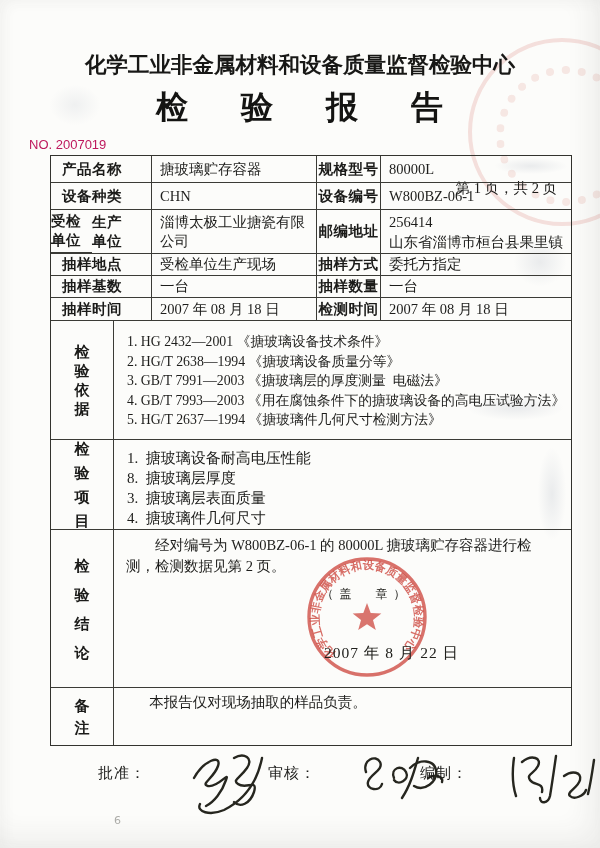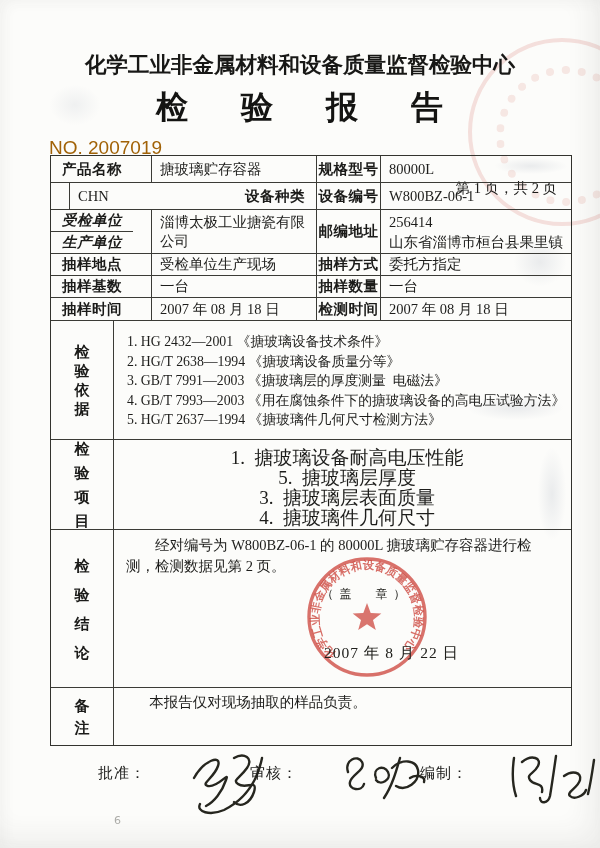--- a/index.html
+++ b/index.html
@@ -18,23 +18,23 @@
     font-family:"Liberation Sans","DejaVu Sans",sans-serif;
     font-weight:700;font-size:21.5px;letter-spacing:0px;color:#181816;
   }
   .hdr-report{
     position:absolute;left:0;top:86px;width:100%;text-align:center;
     font-family:"Liberation Sans","DejaVu Sans",sans-serif;
     font-weight:800;font-size:32px;letter-spacing:53px;
     transform:translateX(26px);color:#141412;
   }
   .report-no{
-    position:absolute;left:49px;top:137px;
-    font-family:"Liberation Sans","DejaVu Sans",sans-serif;
-    font-size:19px;color:#a16207;
+    position:absolute;left:29px;top:137px;
+    font-family:"Liberation Sans","DejaVu Sans",sans-serif;
+    font-size:13px;color:#be185d;
   }
   .page-ind{
     position:absolute;right:43px;top:135px;font-size:14.5px;color:#1c1c1a;margin-top:44px;
   }
   
   .itable{
     position:absolute;left:50px;top:155px;width:522px;
     border:1.4px solid #33332e;box-sizing:border-box;
     font-size:14.5px;
   }
@@ -45,41 +45,41 @@
   .w1{width:82px;flex:none;}
   .w2{width:165px;flex:none;margin-left:18px;}
   .w3{width:64px;flex:none;}
   .w4{flex:1;}
   .lab{
     justify-content:center;
     font-family:"Liberation Sans","DejaVu Sans",sans-serif;
     font-weight:600;font-size:14.5px;color:#1b1b19;letter-spacing:.5px;
   }
   .val{padding-left:8px;color:#1d1d1b;}
-  .split{display:flex;flex-direction:column;box-sizing:border-box;font-style:italic;}
+  .split{display:flex;flex-direction:row;box-sizing:border-box;}
   .split .sub{
     flex:1;display:flex;align-items:center;justify-content:center;
     font-family:"Liberation Sans","DejaVu Sans",sans-serif;
     font-weight:600;font-size:14.5px;letter-spacing:.5px;
   }
   .split .sub:first-child{border-bottom:1px solid #3b3b36;}
   .twolines{flex-direction:column;align-items:flex-start;justify-content:center;line-height:20px;}
   .twolines div{white-space:nowrap;}
   
   .vcell{width:62px;flex:none;display:flex;align-items:center;justify-content:center;box-sizing:border-box;}
   .vtext{
     width:17px;word-break:break-all;text-align:center;
     font-family:"Liberation Sans","DejaVu Sans",sans-serif;
     font-weight:600;font-size:15px;color:#1b1b19;
   }
   .bigcontent{flex:1;box-sizing:border-box;position:relative;}
   .list{padding:11px 4px 0 13px;}
   .bline{white-space:pre-wrap;font-size:13.8px;line-height:19.6px;color:#1d1d1b;}
   .items-list{padding-top:8px;}
-  .items-list .bline{font-size:19px;line-height:20px;text-align:center;}
+  .items-list .bline{font-size:15px;line-height:20px;}
   .conc{
     margin:0;padding:5px 14px 0 12px;text-indent:2em;
     font-size:14.5px;line-height:21px;
   }
   .remark-text{padding:5px 10px 0 12px;text-indent:1.6em;font-size:14.5px;}
   
   .seal-svg{position:absolute;left:180px;top:14px;opacity:.88;}
   .seal-hint{
     position:absolute;left:175px;top:56px;width:155px;text-align:center;
     font-size:12px;letter-spacing:6px;color:#242420;
@@ -129,22 +129,22 @@
   <div class="itable">
 
     <div class="trow" style="height:27px">
       <div class="cell lab w1">产品名称</div>
       <div class="cell val w2 bl">搪玻璃贮存容器</div>
       <div class="cell lab w3 bl">规格型号</div>
       <div class="cell val w4 bl">80000L</div>
     </div>
 
     <div class="trow" style="height:27px">
+      <div class="cell lab w1">设备种类</div>
       <div class="cell val w2 bl">CHN</div>
-      <div class="cell lab w1">设备种类</div>
       <div class="cell lab w3 bl">设备编号</div>
       <div class="cell val w4 bl">W800BZ-06-1</div>
     </div>
 
     <div class="trow" style="height:44px">
       <div class="split w1">
         <div class="sub">受检单位</div>
         <div class="sub">生产单位</div>
       </div>
       <div class="cell val w2 bl">淄博太极工业搪瓷有限公司</div>
@@ -191,21 +191,21 @@
       </div>
     </div>
 
     <div class="trow" style="height:90px">
       <div class="vcell">
         <div class="vtext" style="line-height:24px">检验项目</div>
       </div>
       <div class="bigcontent bl">
         <div class="list items-list">
           <div class="bline">1.  搪玻璃设备耐高电压性能</div>
-          <div class="bline">5.  搪玻璃层厚度</div>
+          <div class="bline">8.  搪玻璃层厚度</div>
           <div class="bline">3.  搪玻璃层表面质量</div>
           <div class="bline">4.  搪玻璃件几何尺寸</div>
         </div>
       </div>
     </div>
 
     <div class="trow" style="height:158px">
       <div class="vcell">
         <div class="vtext" style="line-height:29px">检验结论</div>
       </div>
@@ -243,21 +243,21 @@
 
     <div class="siggroup" style="left:98px;top:0;">
       <span class="siglabel">批准：</span>
       <svg width="104" height="66" viewBox="0 0 104 66">
         <path class="sig-ink" d="M10,28 C20,10 38,4 34,16 C30,28 16,34 24,36 C34,38 46,20 42,30 C38,42 30,52 22,56"></path>
         <path class="sig-ink" d="M50,8 C60,2 70,8 63,18 C56,28 48,30 54,34 C62,40 74,28 70,42 C66,54 56,58 50,52"></path>
         <path class="sig-ink" d="M78,8 C74,28 64,48 40,60 C26,66 12,62 16,54"></path>
       </svg>
     </div>
 
-    <div class="siggroup" style="left:250px;top:2;justify-content:space-between;">
+    <div class="siggroup" style="left:268px;top:2;justify-content:space-between;">
       <span class="siglabel">审核：</span>
       <svg width="98" height="54" viewBox="0 0 98 54">
         <path class="sig-ink" d="M12,22 C8,10 22,4 26,12 C30,20 16,24 14,32 C12,40 26,42 28,34"></path>
         <path class="sig-ink" d="M40,28 C36,18 48,14 52,22 C56,30 44,36 40,30"></path>
         <path class="sig-ink" d="M64,8 C60,22 56,36 48,48"></path>
         <path class="sig-ink" d="M56,18 C66,8 80,10 82,20 C84,32 70,42 60,36"></path>
         <path class="sig-ink" d="M74,28 C80,24 90,26 88,32"></path>
       </svg>
     </div>
 

